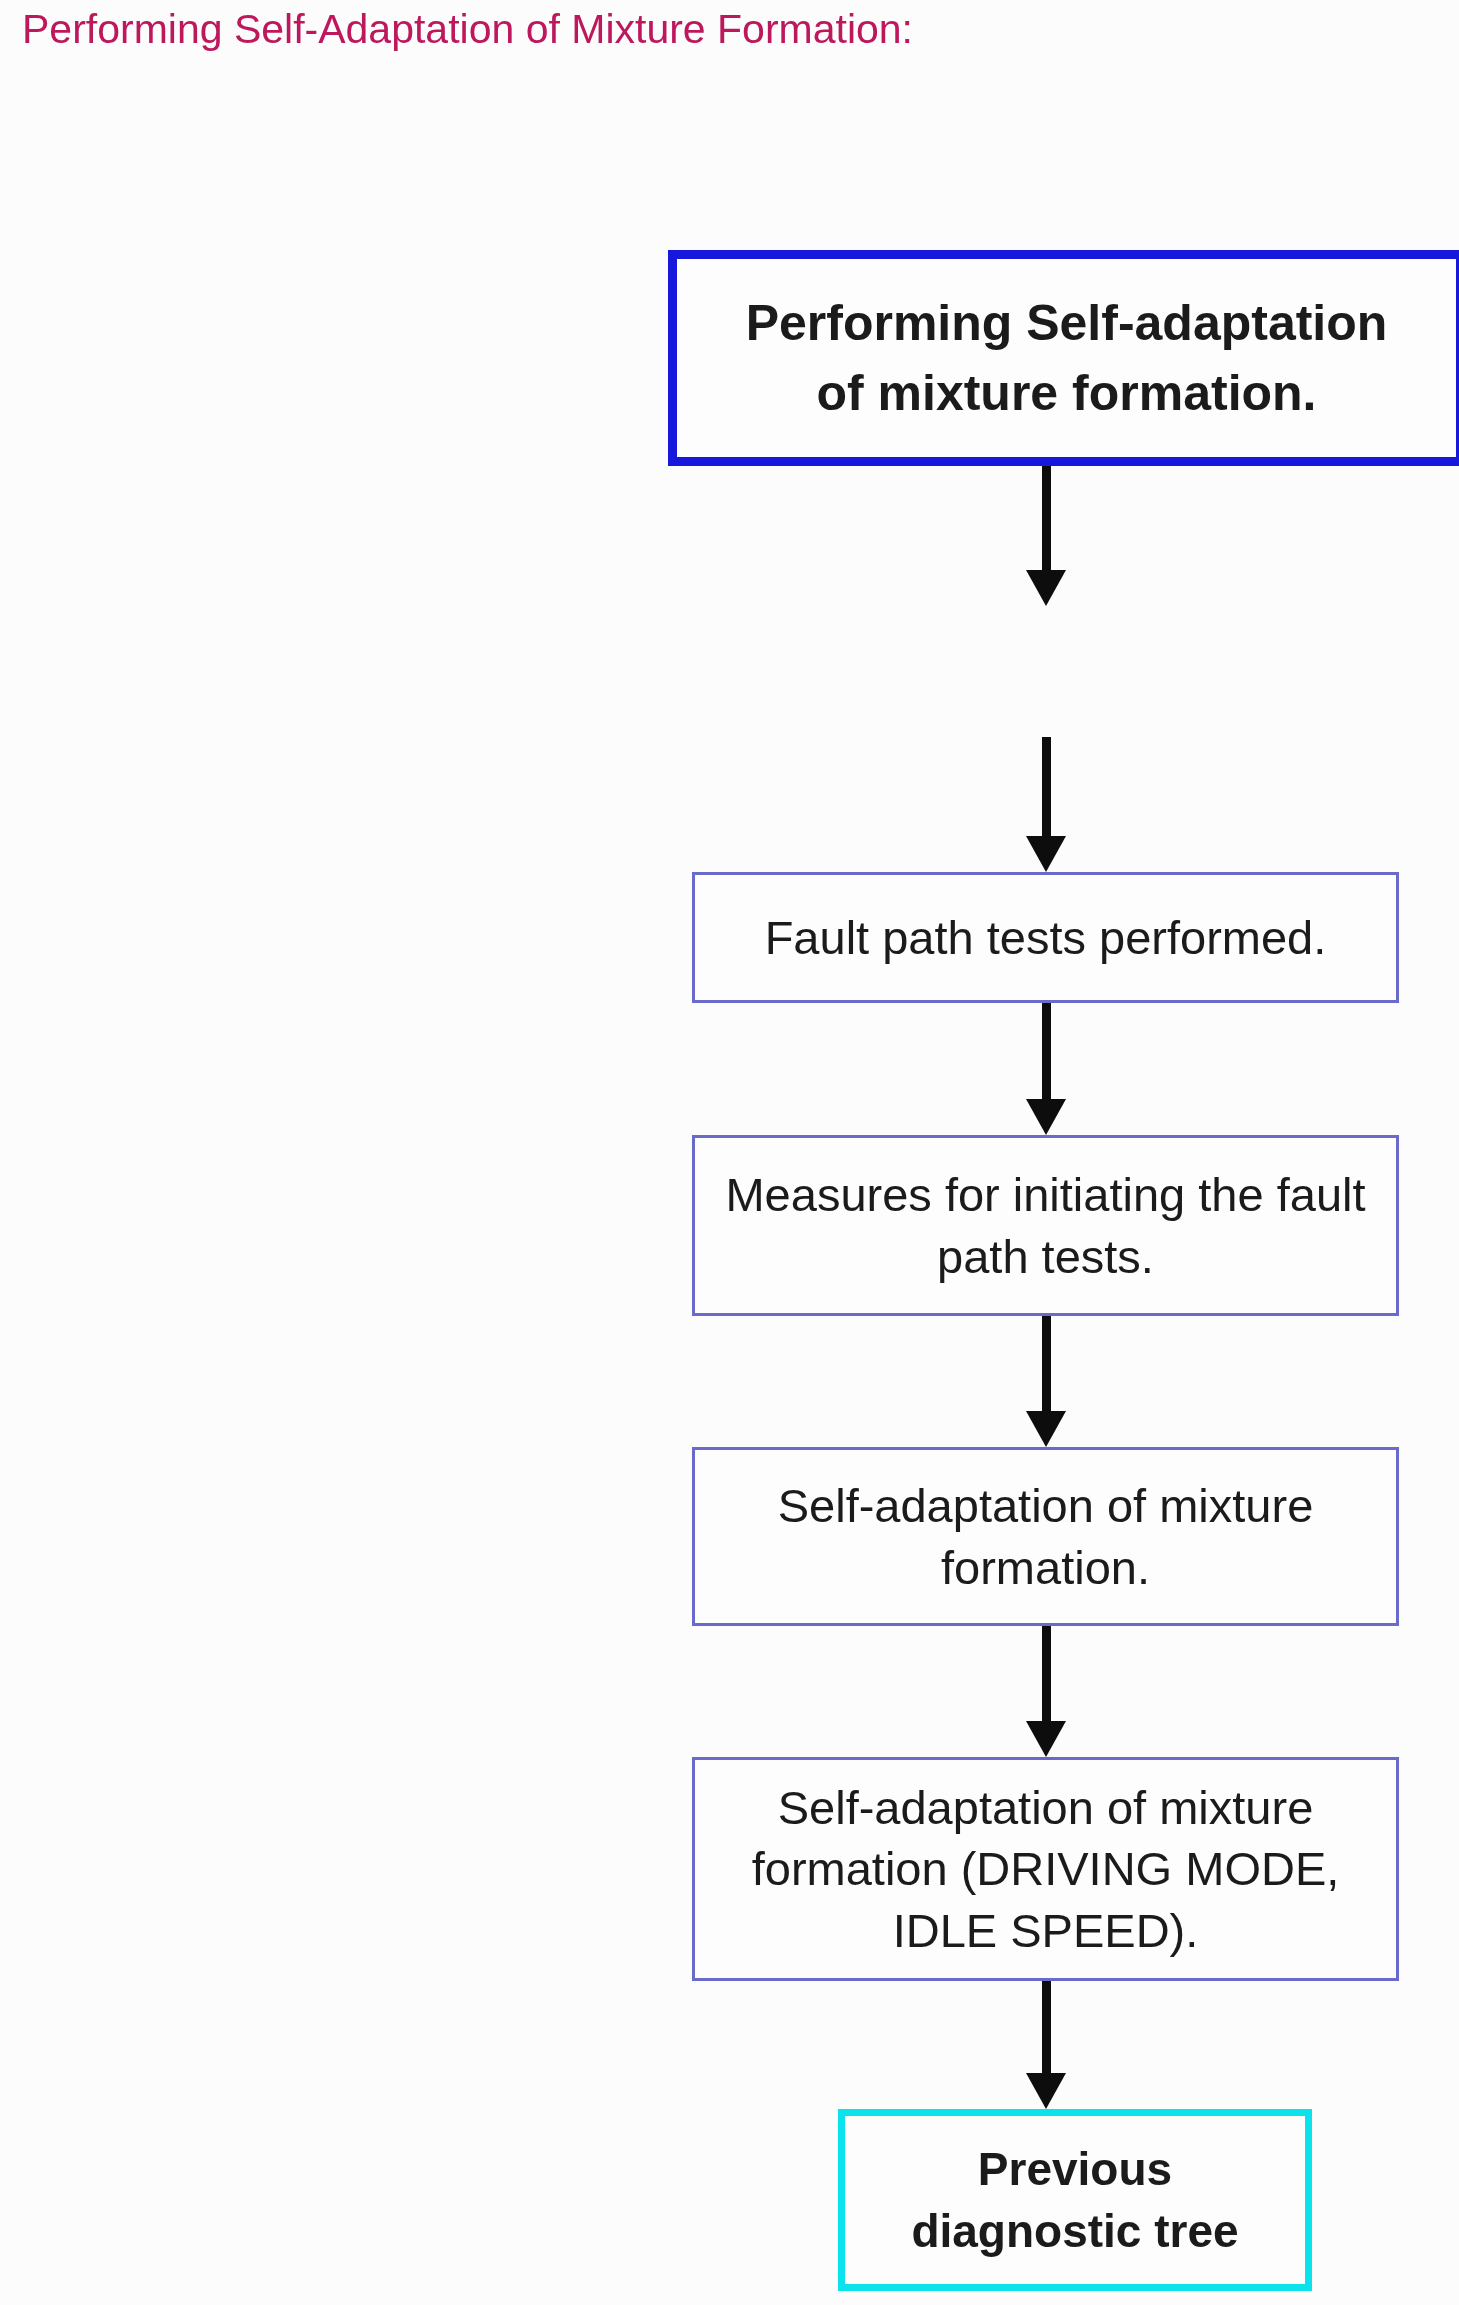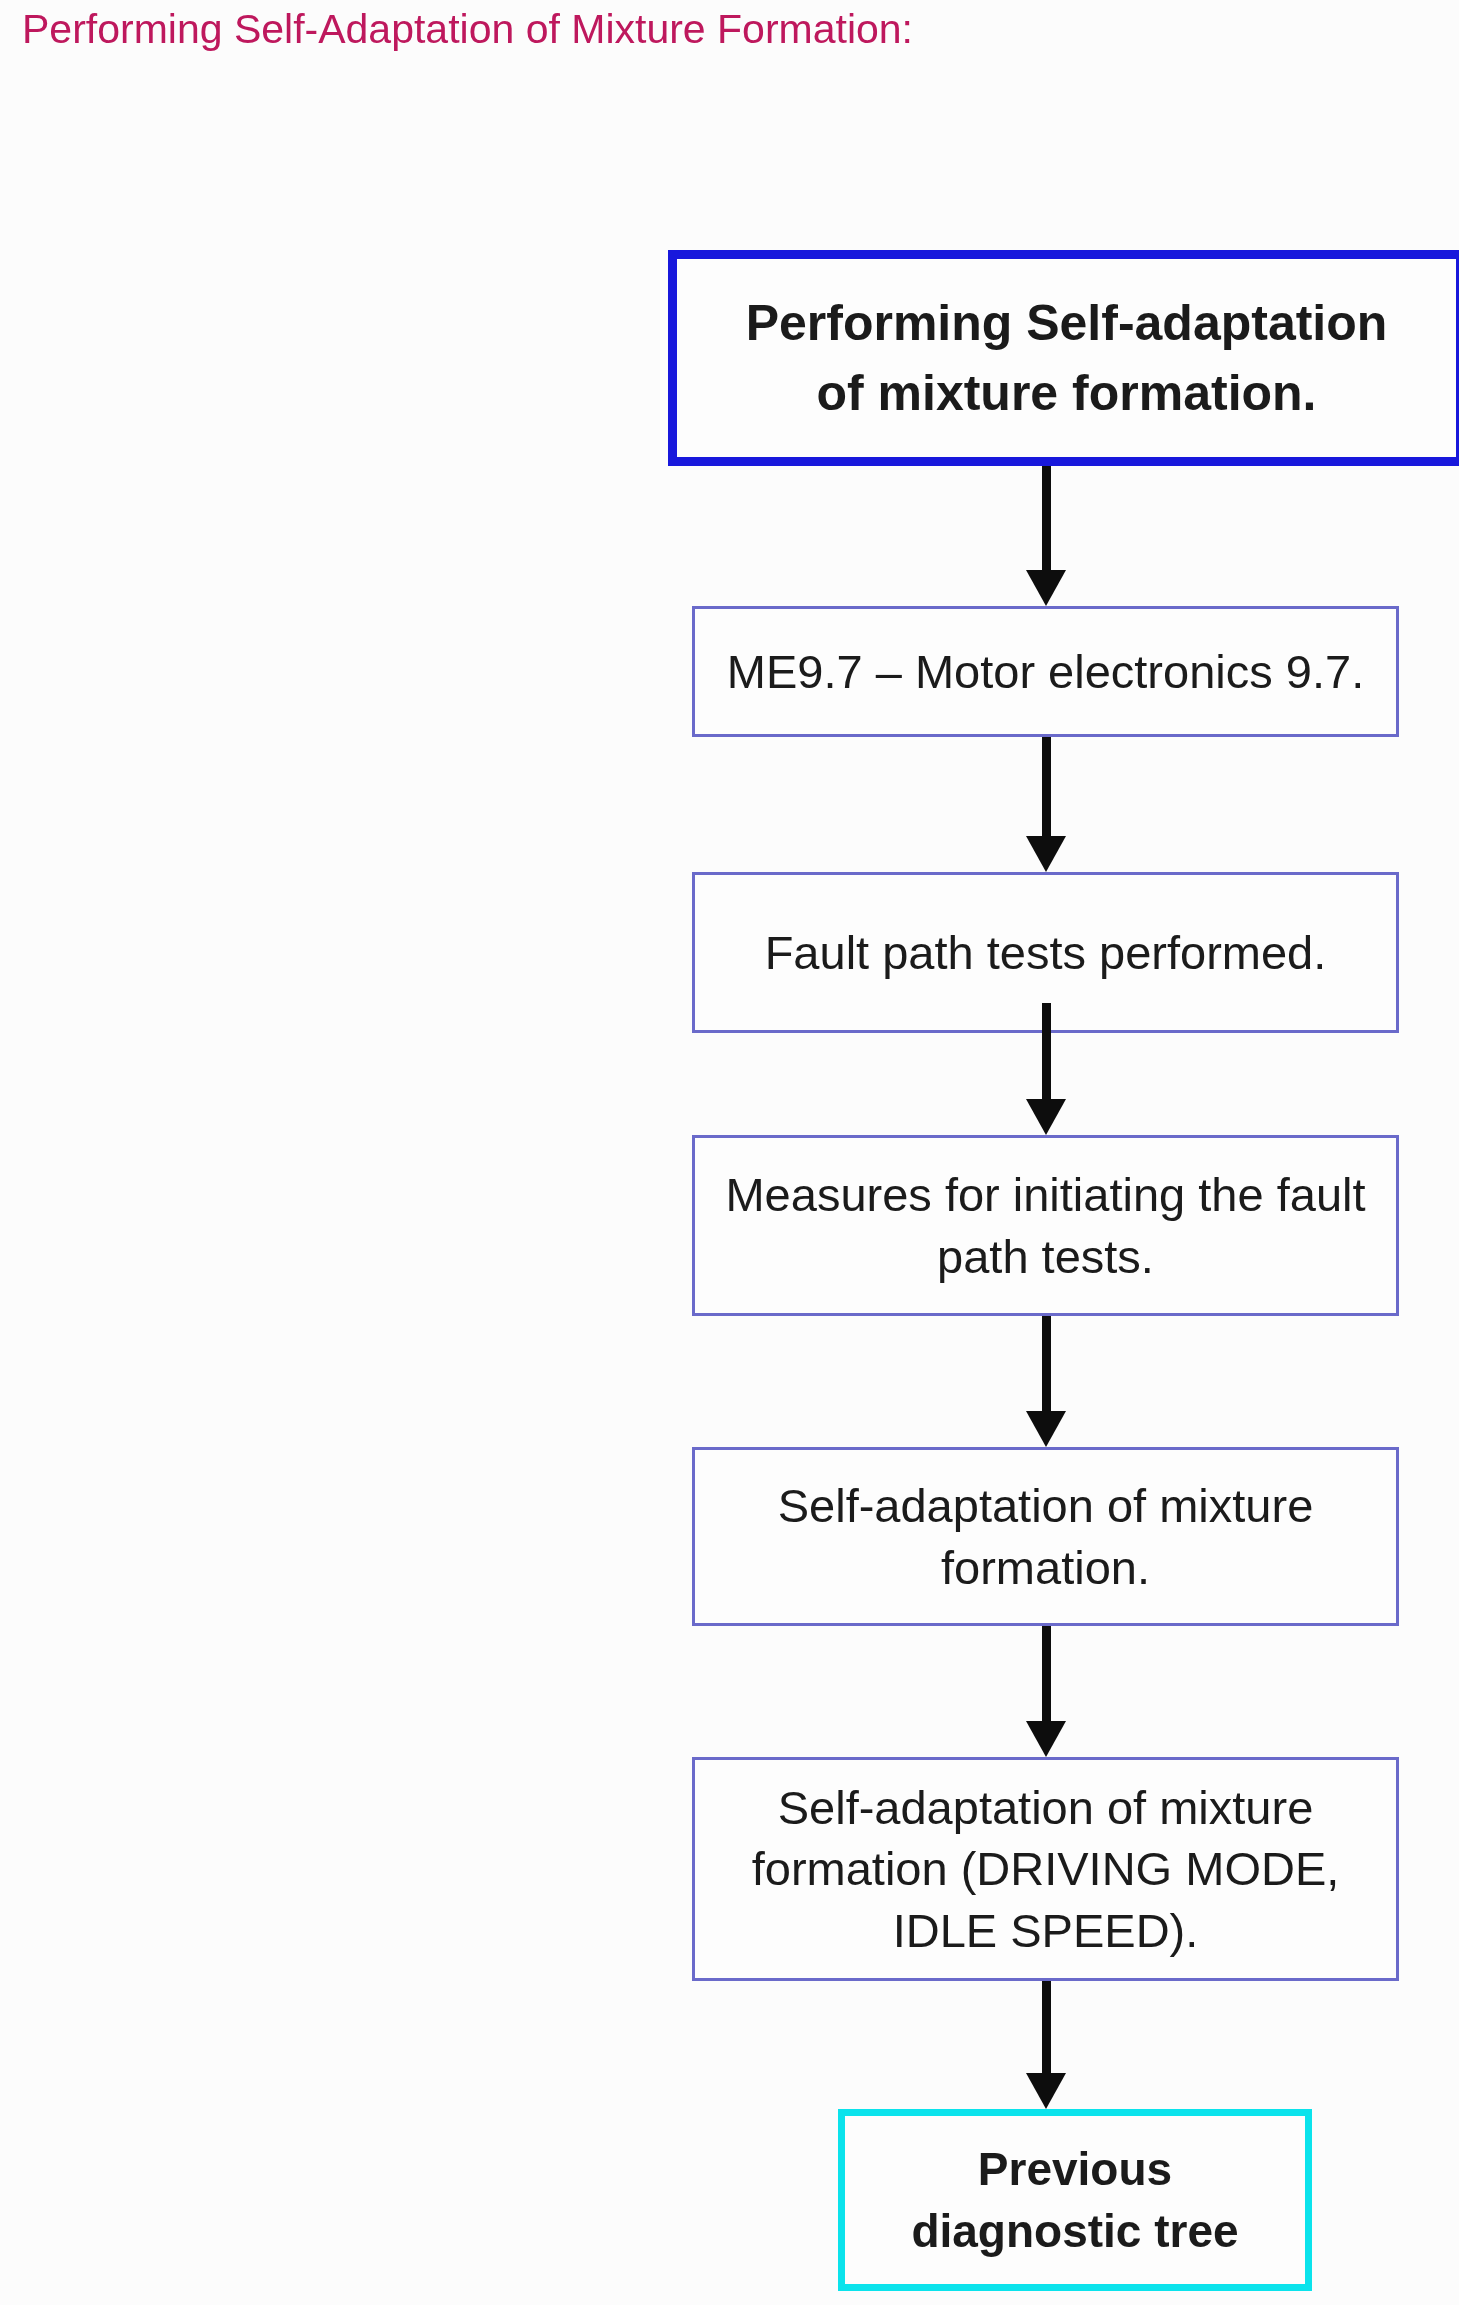--- a/index.html
+++ b/index.html
@@ -47,21 +47,21 @@
   }
   .node.step {
     left: 692px;
     width: 707px;
     border: 3px solid #6a6aca;
     font-size: 47px;
     font-weight: normal;
     line-height: 1.3;
   }
   .node.step.s2 { top: 606px;  height: 131px; }
-  .node.step.s3 { top: 872px;  height: 161px; }
+  .node.step.s3 { top: 872px;  height: 131px; }
   .node.step.s4 { top: 1135px; height: 181px; text-align: center; }
   .node.step.s5 { top: 1447px; height: 179px; }
   .node.step.s6 { top: 1757px; height: 224px; }
   .node.terminal {
     left: 838px;
     top: 2109px;
     width: 474px;
     height: 182px;
     border: 7px solid #0be3ec;
     font-size: 46px;
@@ -103,21 +103,20 @@
   <div class="page-title">Performing Self-Adaptation of Mixture Formation:</div>
 
   <div class="node start">Performing Self-adaptation
 of mixture formation.</div>
 
   <div class="arrow a1">
     <div class="stem"></div>
     <div class="head"></div>
   </div>
 
-  <div class="node step s2">ME9.7 – Motor electronics 9.7.</div>
 
   <div class="arrow a2">
     <div class="stem"></div>
     <div class="head"></div>
   </div>
 
   <div class="node step s3">Fault path tests performed.</div>
 
   <div class="arrow a3">
     <div class="stem"></div>

